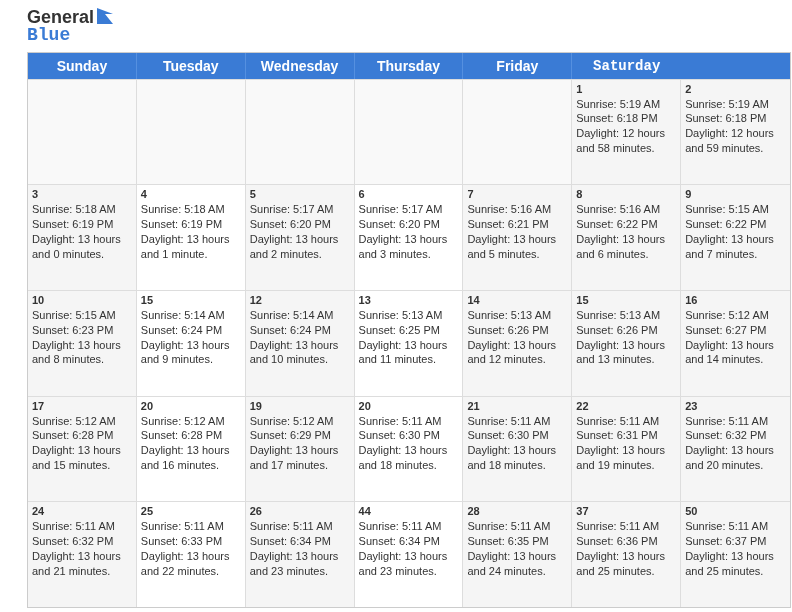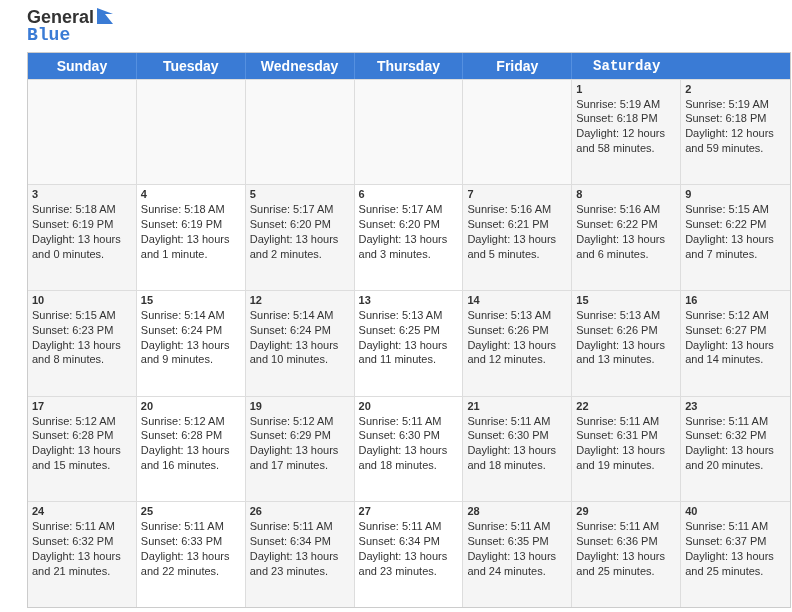--- a/index.html
+++ b/index.html
@@ -245,31 +245,31 @@
           </div>
           <div class="cal-cell">
             <span class="day-num">25</span>
             <div class="cell-text">Sunrise: 5:11 AM<br>Sunset: 6:33 PM<br>Daylight: 13 hours<br>and 22 minutes.</div>
           </div>
           <div class="cal-cell shaded">
             <span class="day-num">26</span>
             <div class="cell-text">Sunrise: 5:11 AM<br>Sunset: 6:34 PM<br>Daylight: 13 hours<br>and 23 minutes.</div>
           </div>
           <div class="cal-cell">
-            <span class="day-num">27</span>
+            <span class="day-num">44</span>
             <div class="cell-text">Sunrise: 5:11 AM<br>Sunset: 6:34 PM<br>Daylight: 13 hours<br>and 23 minutes.</div>
           </div>
           <div class="cal-cell shaded">
             <span class="day-num">28</span>
             <div class="cell-text">Sunrise: 5:11 AM<br>Sunset: 6:35 PM<br>Daylight: 13 hours<br>and 24 minutes.</div>
           </div>
           <div class="cal-cell shaded">
-            <span class="day-num">29</span>
+            <span class="day-num">37</span>
             <div class="cell-text">Sunrise: 5:11 AM<br>Sunset: 6:36 PM<br>Daylight: 13 hours<br>and 25 minutes.</div>
           </div>
           <div class="cal-cell shaded">
-            <span class="day-num">40</span>
+            <span class="day-num">50</span>
             <div class="cell-text">Sunrise: 5:11 AM<br>Sunset: 6:37 PM<br>Daylight: 13 hours<br>and 25 minutes.</div>
           </div>
         </div>
       </div>
   </div>
 </div>
 
 </body></html>

